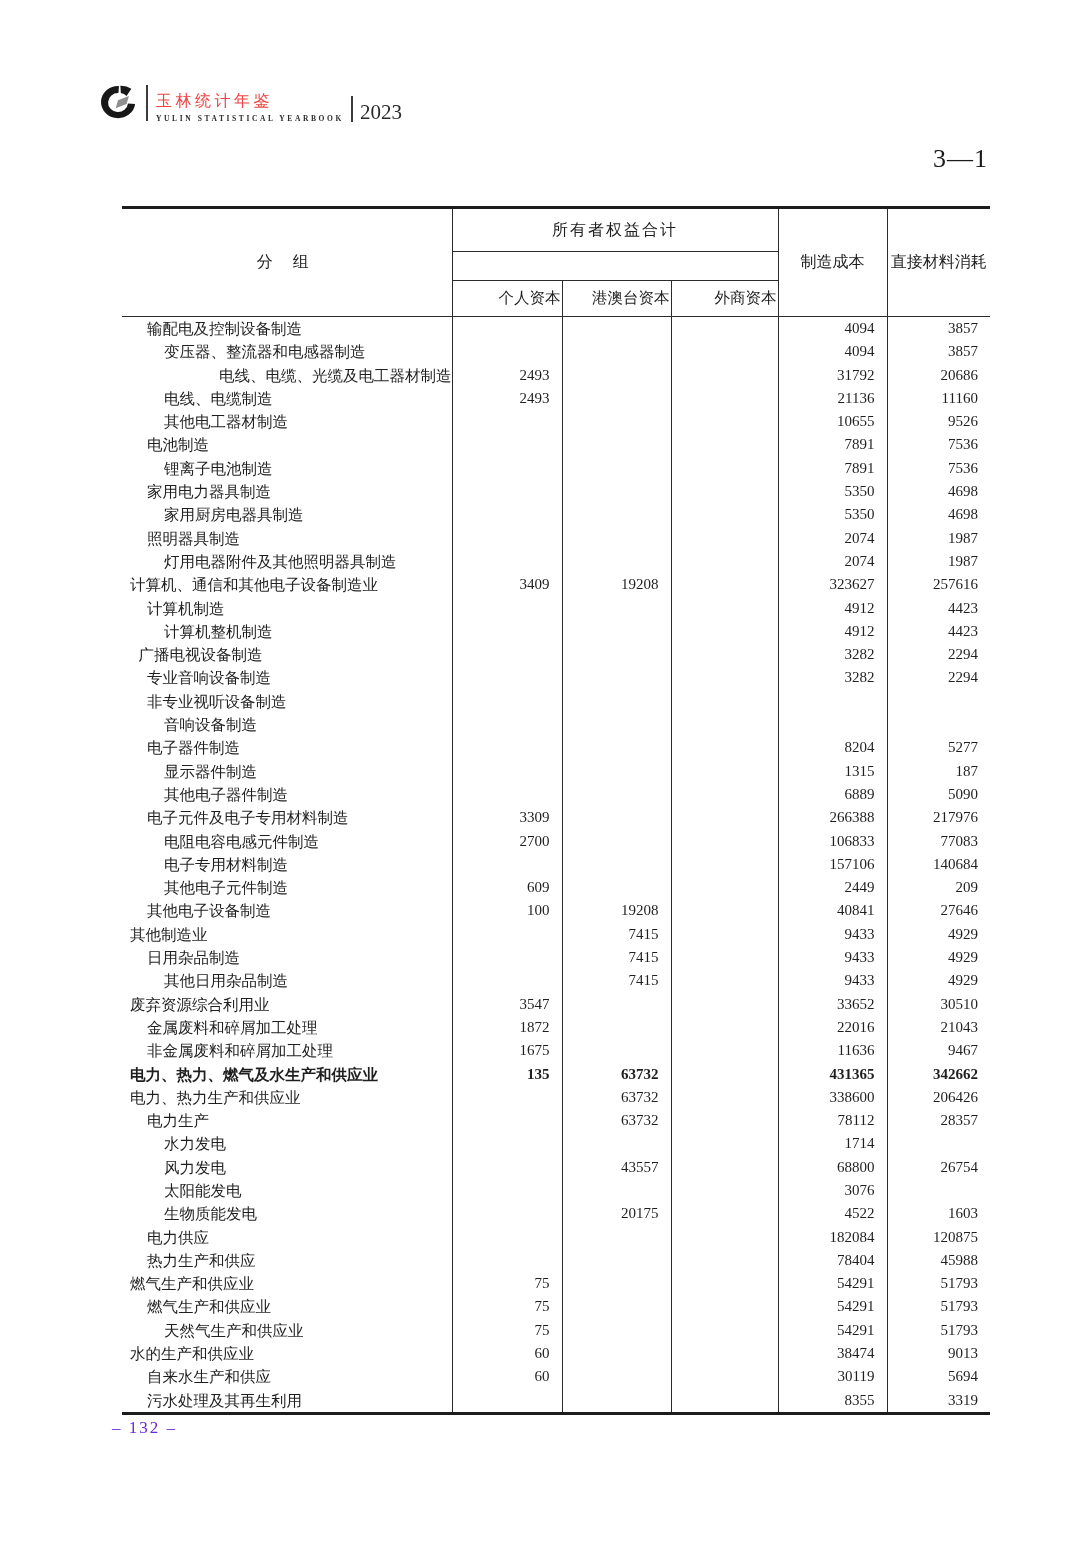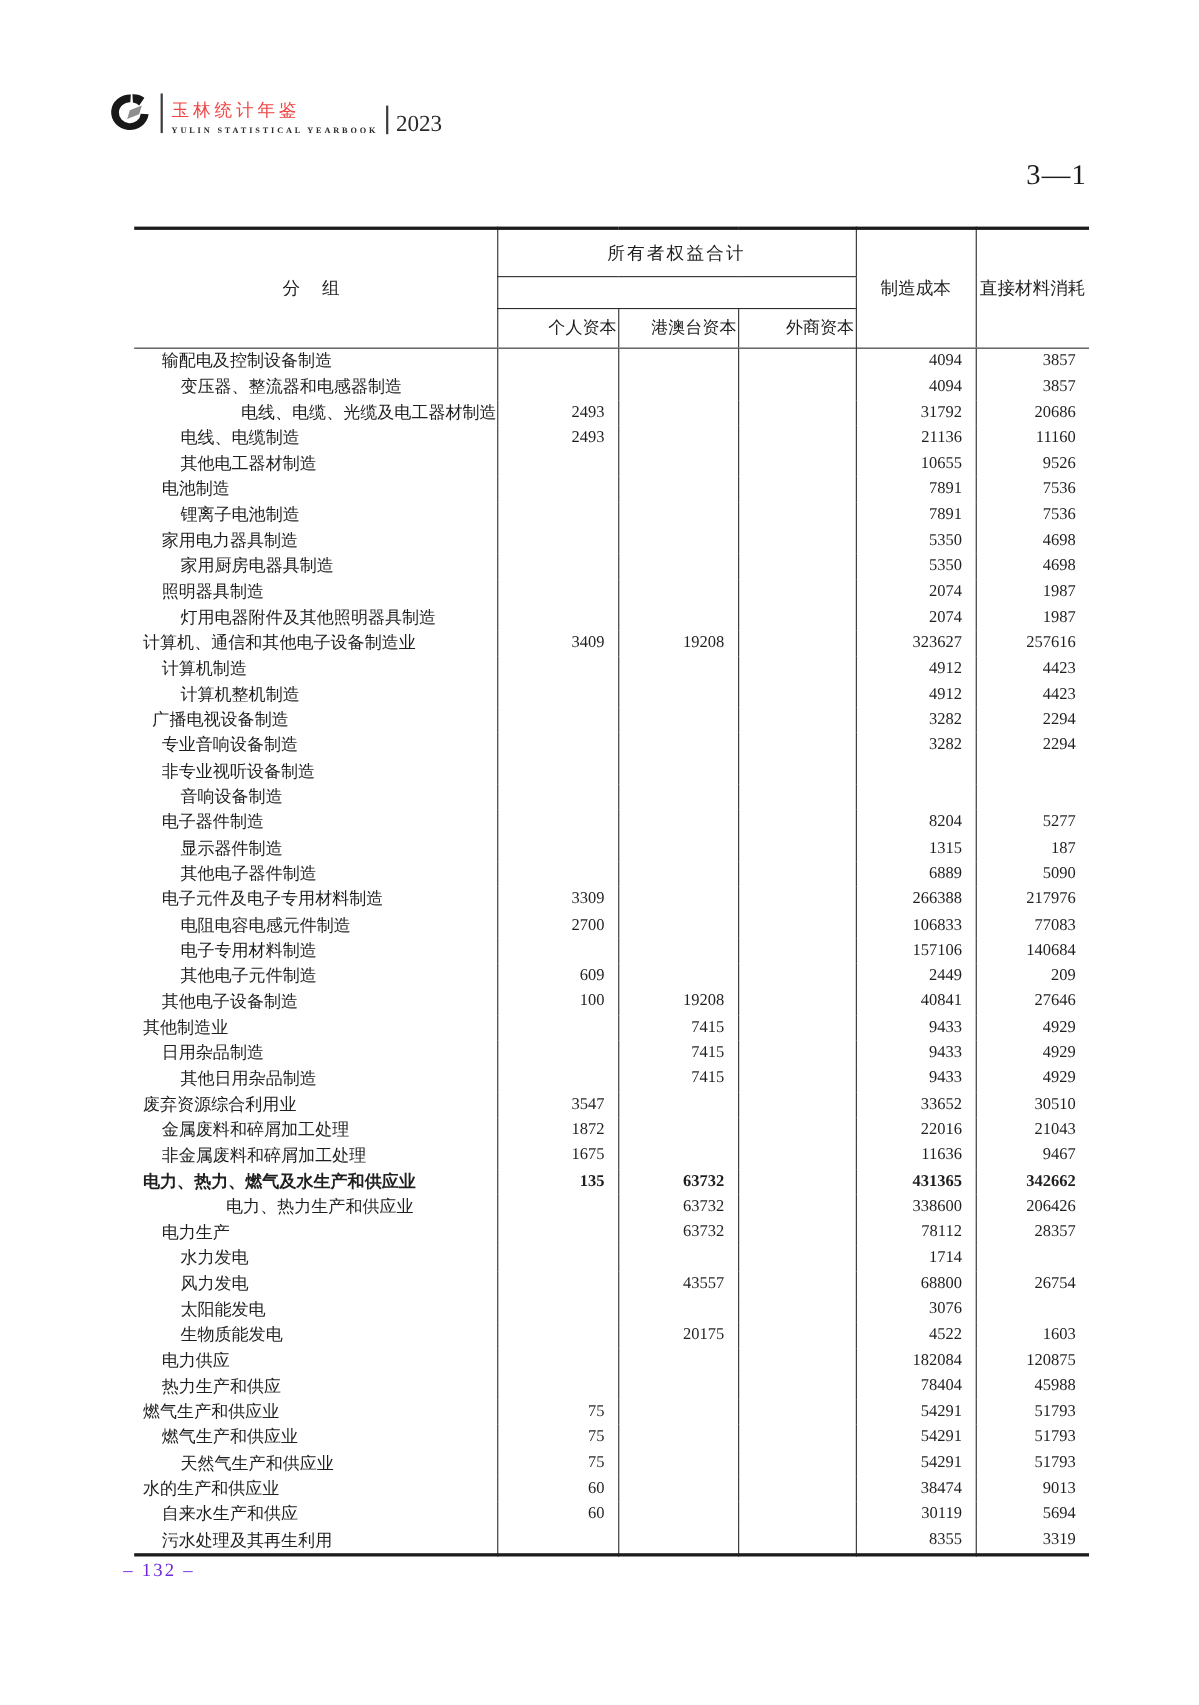--- a/index.html
+++ b/index.html
@@ -353,21 +353,21 @@
         </tr>
         <tr class="bold">
           <td class="c-name" style="padding-left: 8px;">电力、热力、燃气及水生产和供应业</td>
           <td class="c-num">135</td>
           <td class="c-num">63732</td>
           <td class="c-num"></td>
           <td class="c-num">431365</td>
           <td class="c-num">342662</td>
         </tr>
         <tr>
-          <td class="c-name" style="padding-left: 8px; text-align: center;">电力、热力生产和供应业</td>
+          <td class="c-name" style="padding-left: 8px;">电力、热力生产和供应业</td>
           <td class="c-num"></td>
           <td class="c-num">63732</td>
           <td class="c-num"></td>
           <td class="c-num">338600</td>
           <td class="c-num">206426</td>
         </tr>
         <tr>
           <td class="c-name" style="padding-left: 25px;">电力生产</td>
           <td class="c-num"></td>
           <td class="c-num">63732</td>

